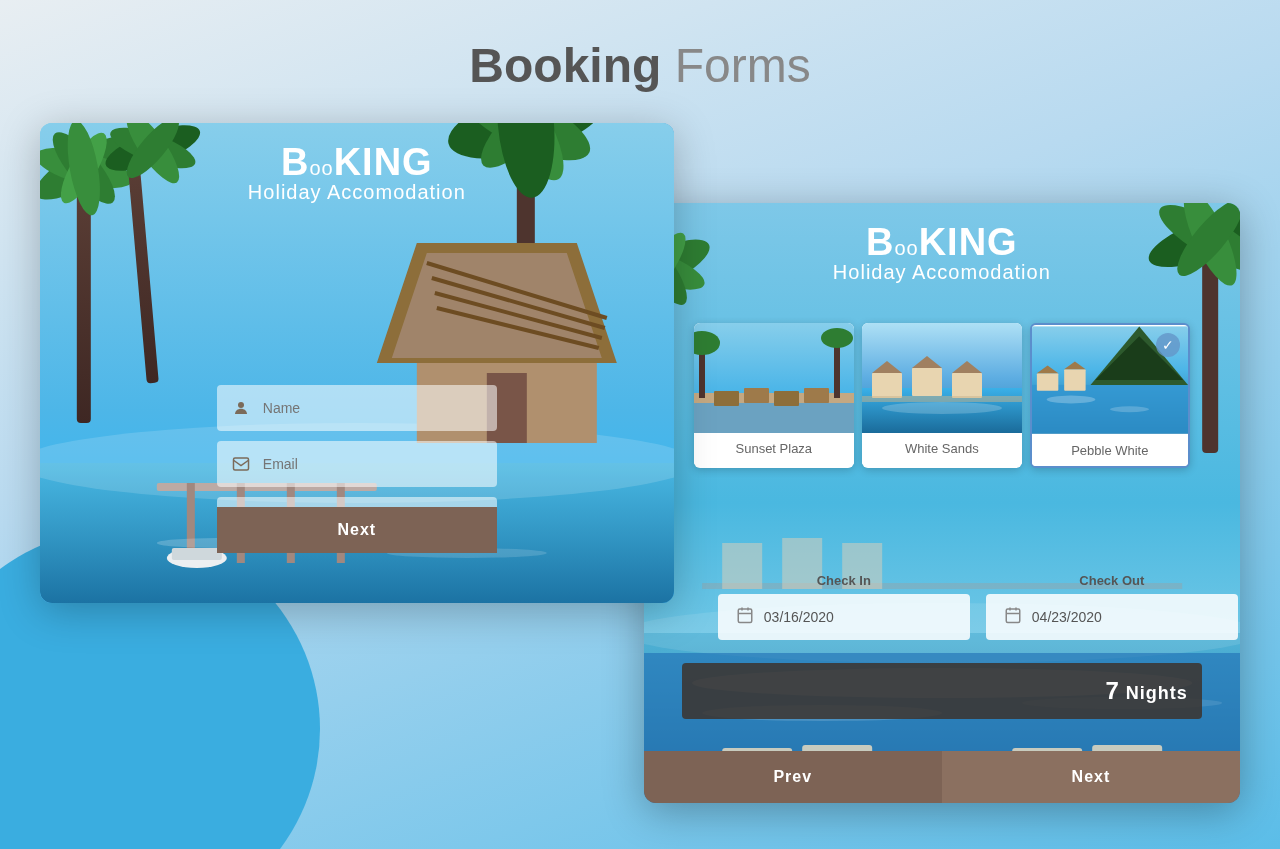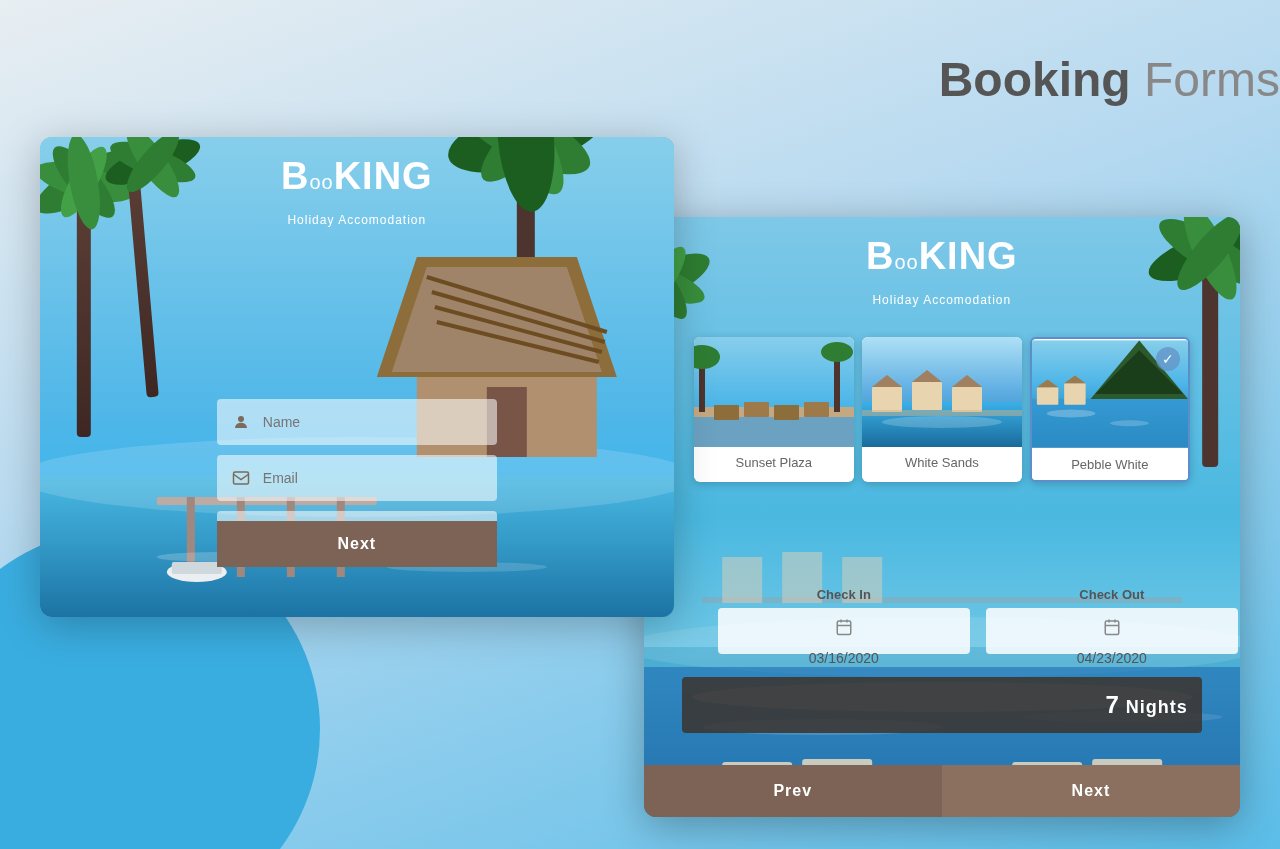--- a/index.html
+++ b/index.html
@@ -19,22 +19,22 @@
       bottom: -80px;
       left: -80px;
       width: 400px;
       height: 400px;
       background: #3aade0;
       border-radius: 50%;
       z-index: 0;
     }
 
     .page-title {
-      text-align: right;
-      padding: 52px 0 30px;
+      text-align: center;
+      padding: 38px 0 30px;
       position: relative;
       z-index: 2;
     }
     .page-title-bold {
       font-size: 48px;
       font-weight: 800;
       color: #555;
     }
     .page-title-light {
       font-size: 48px;
@@ -92,25 +92,25 @@
 
     .booking-logo {
       font-size: 38px;
       font-weight: 900;
       color: #fff;
       letter-spacing: 1px;
       line-height: 1;
     }
 
     .booking-subtitle {
-      font-size: 12px;
+      font-size: 20px;
       color: #fff;
       font-weight: 300;
       letter-spacing: 1px;
-      margin-top: 18px;
+      margin-top: 0;
     }
 
     .form-fields {
       position: absolute;
       bottom: 50px;
       left: 50%;
       transform: translateX(-50%);
       width: 280px;
       z-index: 10;
     }
@@ -266,26 +266,25 @@
       font-size: 13px;
       font-weight: 600;
       color: #555;
       margin-bottom: 6px;
       text-align: center;
     }
 
     .date-field {
       background: rgba(255,255,255,0.85);
       border-radius: 4px;
-      padding: 10px 26px;
+      padding: 10px 18px;
       display: flex;
       align-items: center;
       gap: 10px;
       height: 46px;
-      flex-direction: column;
     }
 
     .date-icon {
       color: #888;
       font-size: 16px;
     }
 
     .date-value {
       font-size: 14px;
       color: #555;

